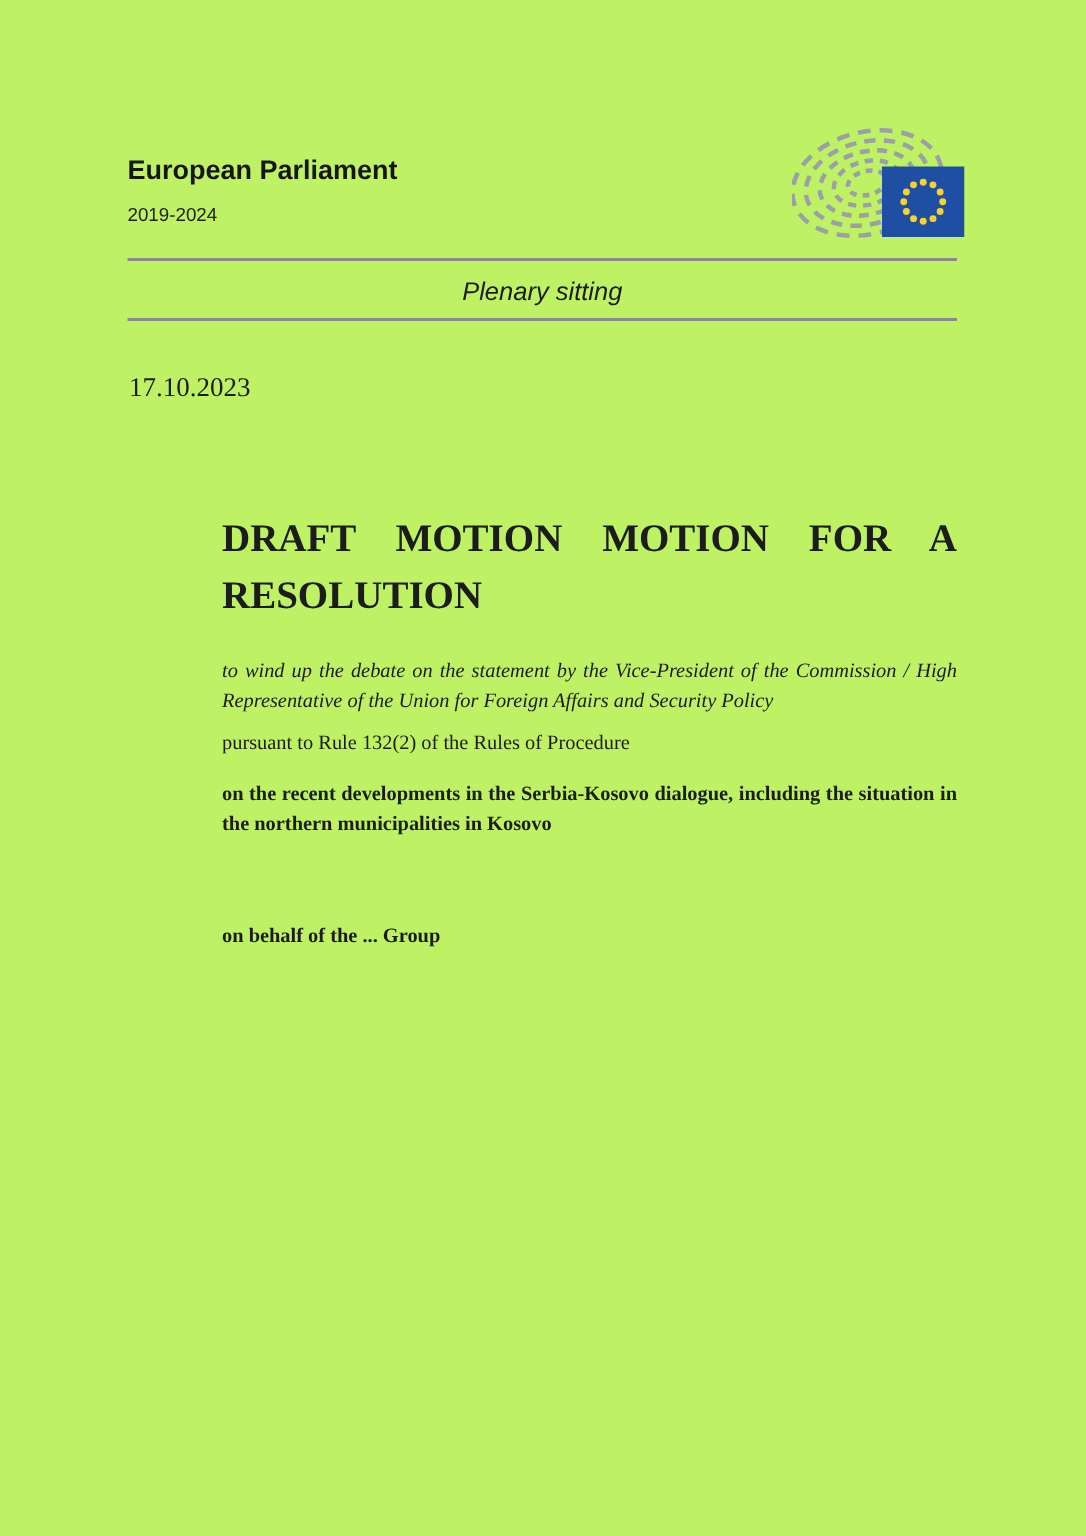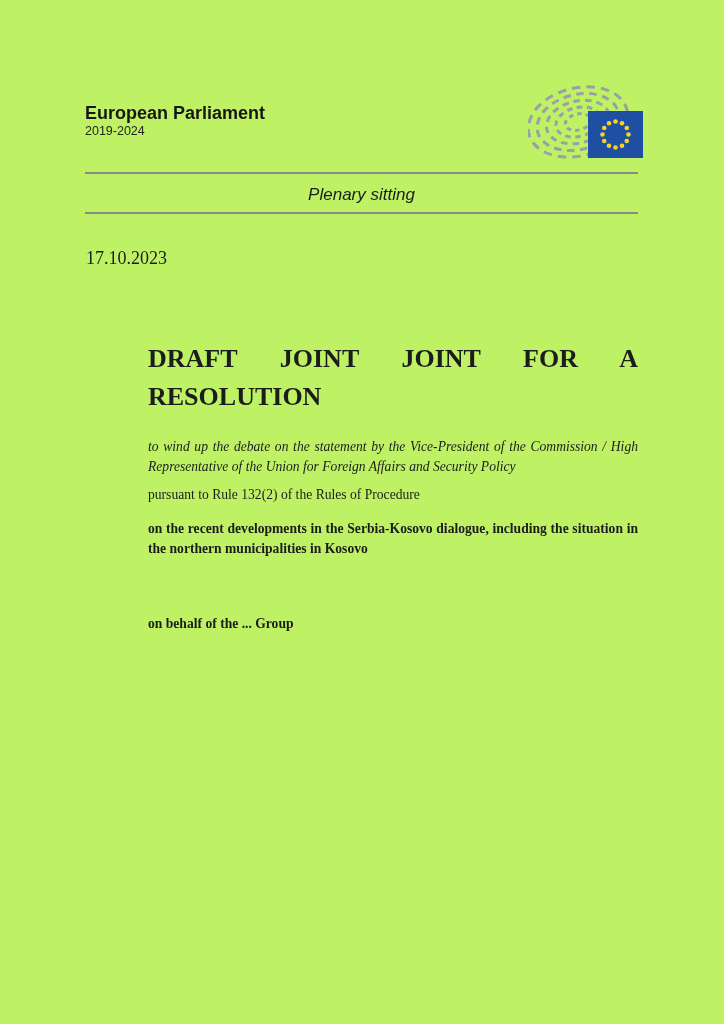--- a/index.html
+++ b/index.html
@@ -27,21 +27,21 @@
     font-family: "Liberation Sans", sans-serif;
     font-weight: bold;
     font-size: 18px;
     color: #161616;
     white-space: nowrap;
   }
   .term {
     font-family: "Liberation Sans", sans-serif;
     font-size: 12.5px;
     color: #222222;
-    margin-top: 0;
+    margin-top: 12px;
   }
   .logo {
     position: absolute;
     left: 528px;
     top: 85px;
     width: 115px;
     height: 76px;
   }
   .logo svg { display: block; width: 100%; height: 100%; }
 
@@ -135,20 +135,20 @@
     </svg>
   </div>
 
   <div class="rule rule-top"></div>
   <div class="banner">Plenary sitting</div>
   <div class="rule rule-bottom"></div>
 
   <div class="date">17.10.2023</div>
 
   <main class="content">
-    <h1 class="title">DRAFT JOINT JOINT FOR A RESOLUTION</h1>
+    <h1 class="title">DRAFT MOTION MOTION FOR A RESOLUTION</h1>
     <p class="para justify preamble">to wind up the debate on the statement by the Vice-President of the Commission / High Representative of the Union for Foreign Affairs and Security Policy</p>
     <p class="para procedure">pursuant to Rule 132(2) of the Rules of Procedure</p>
     <p class="para justify subject">on the recent developments in the Serbia-Kosovo dialogue, including the situation in the northern municipalities in Kosovo</p>
     <p class="para behalf">on behalf of the ... Group</p>
   </main>
 
 </div>
 
 </body></html>

